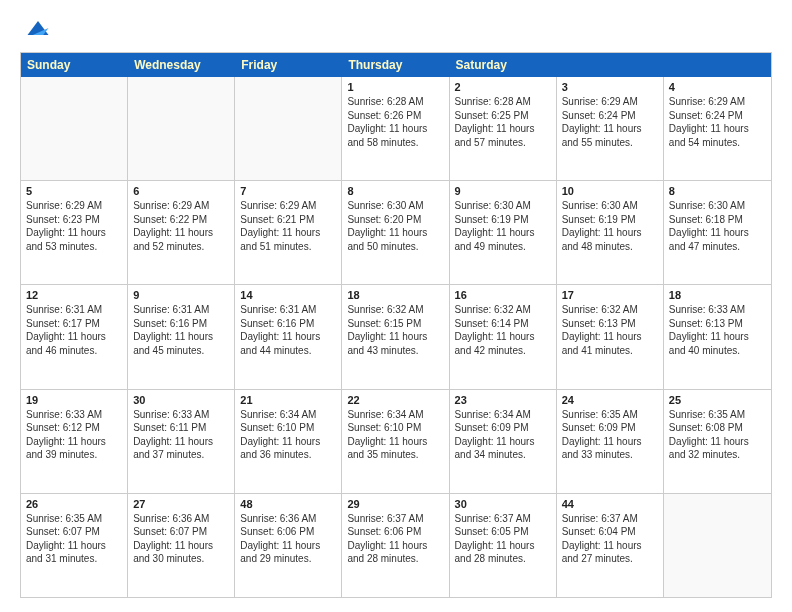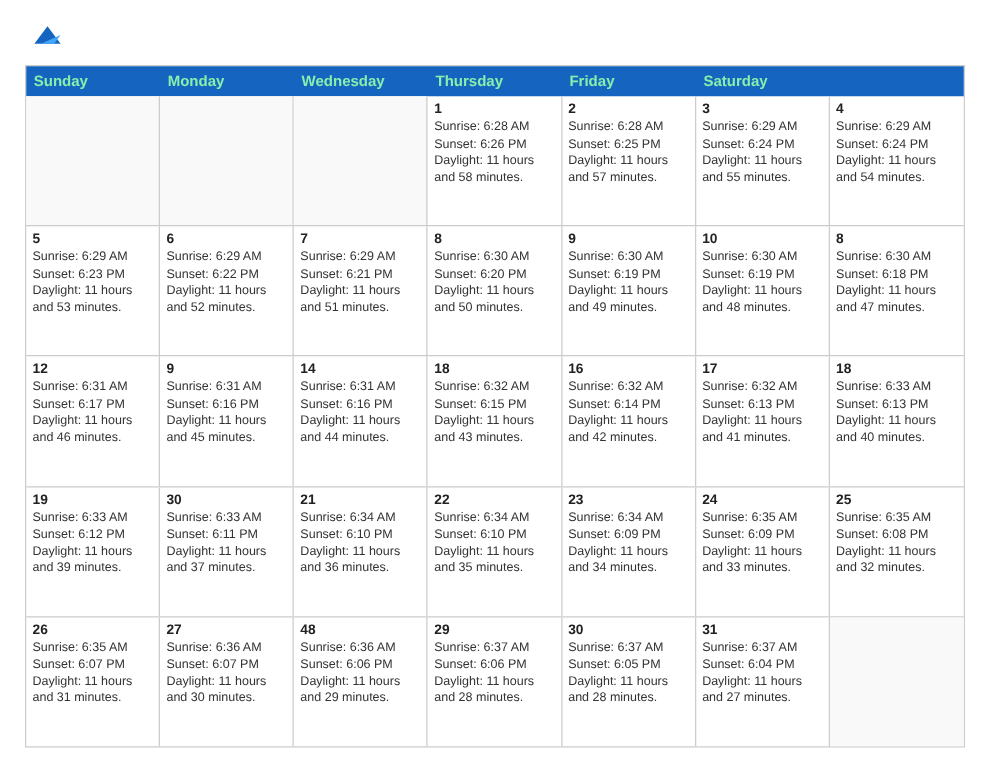--- a/index.html
+++ b/index.html
@@ -67,21 +67,21 @@
       display: flex;
       flex-direction: column;
       border: 1px solid #ccc;
     }
     .cal-header {
       display: grid;
       grid-template-columns: repeat(7, 1fr);
       background: #1565C0;
     }
     .cal-header-cell {
-      color: #86efac;
+      color: #fef9c3;
       font-size: 12px;
       font-weight: bold;
       padding: 5px 6px;
       text-align: left;
     }
     .cal-body {
       flex: 1;
       display: flex;
       flex-direction: column;
     }
@@ -138,24 +138,23 @@
     </div>
     <div class="title-block">
       <div class="month-title"></div>
       <div class="subtitle"></div>
     </div>
   </div>
 
   <div class="calendar">
     <div class="cal-header">
     <div class="cal-header-cell">Sunday</div>
-        <div class="cal-header-cell">Monday</div>
         <div class="cal-header-cell">Wednesday</div>
+        <div class="cal-header-cell">Friday</div>
         <div class="cal-header-cell">Thursday</div>
-        <div class="cal-header-cell">Friday</div>
         <div class="cal-header-cell">Saturday</div>
       </div>
     <div class="cal-body">
     <div class="cal-row">
           <div class="cal-cell empty"></div>
           <div class="cal-cell empty"></div>
           <div class="cal-cell empty"></div>
           <div class="cal-cell">
             <div class="day-num">1</div>
             <div class="day-info">Sunrise: 6:28 AM<br>Sunset: 6:26 PM<br>Daylight: 11 hours and 58 minutes.</div>
@@ -278,20 +277,20 @@
           </div>
           <div class="cal-cell">
             <div class="day-num">29</div>
             <div class="day-info">Sunrise: 6:37 AM<br>Sunset: 6:06 PM<br>Daylight: 11 hours and 28 minutes.</div>
           </div>
           <div class="cal-cell">
             <div class="day-num">30</div>
             <div class="day-info">Sunrise: 6:37 AM<br>Sunset: 6:05 PM<br>Daylight: 11 hours and 28 minutes.</div>
           </div>
           <div class="cal-cell">
-            <div class="day-num">31</div>
+            <div class="day-num">44</div>
             <div class="day-info">Sunrise: 6:37 AM<br>Sunset: 6:04 PM<br>Daylight: 11 hours and 27 minutes.</div>
           </div>
           <div class="cal-cell empty"></div>
         </div>
       </div>
   </div>
 </div>
 
 </body></html>

